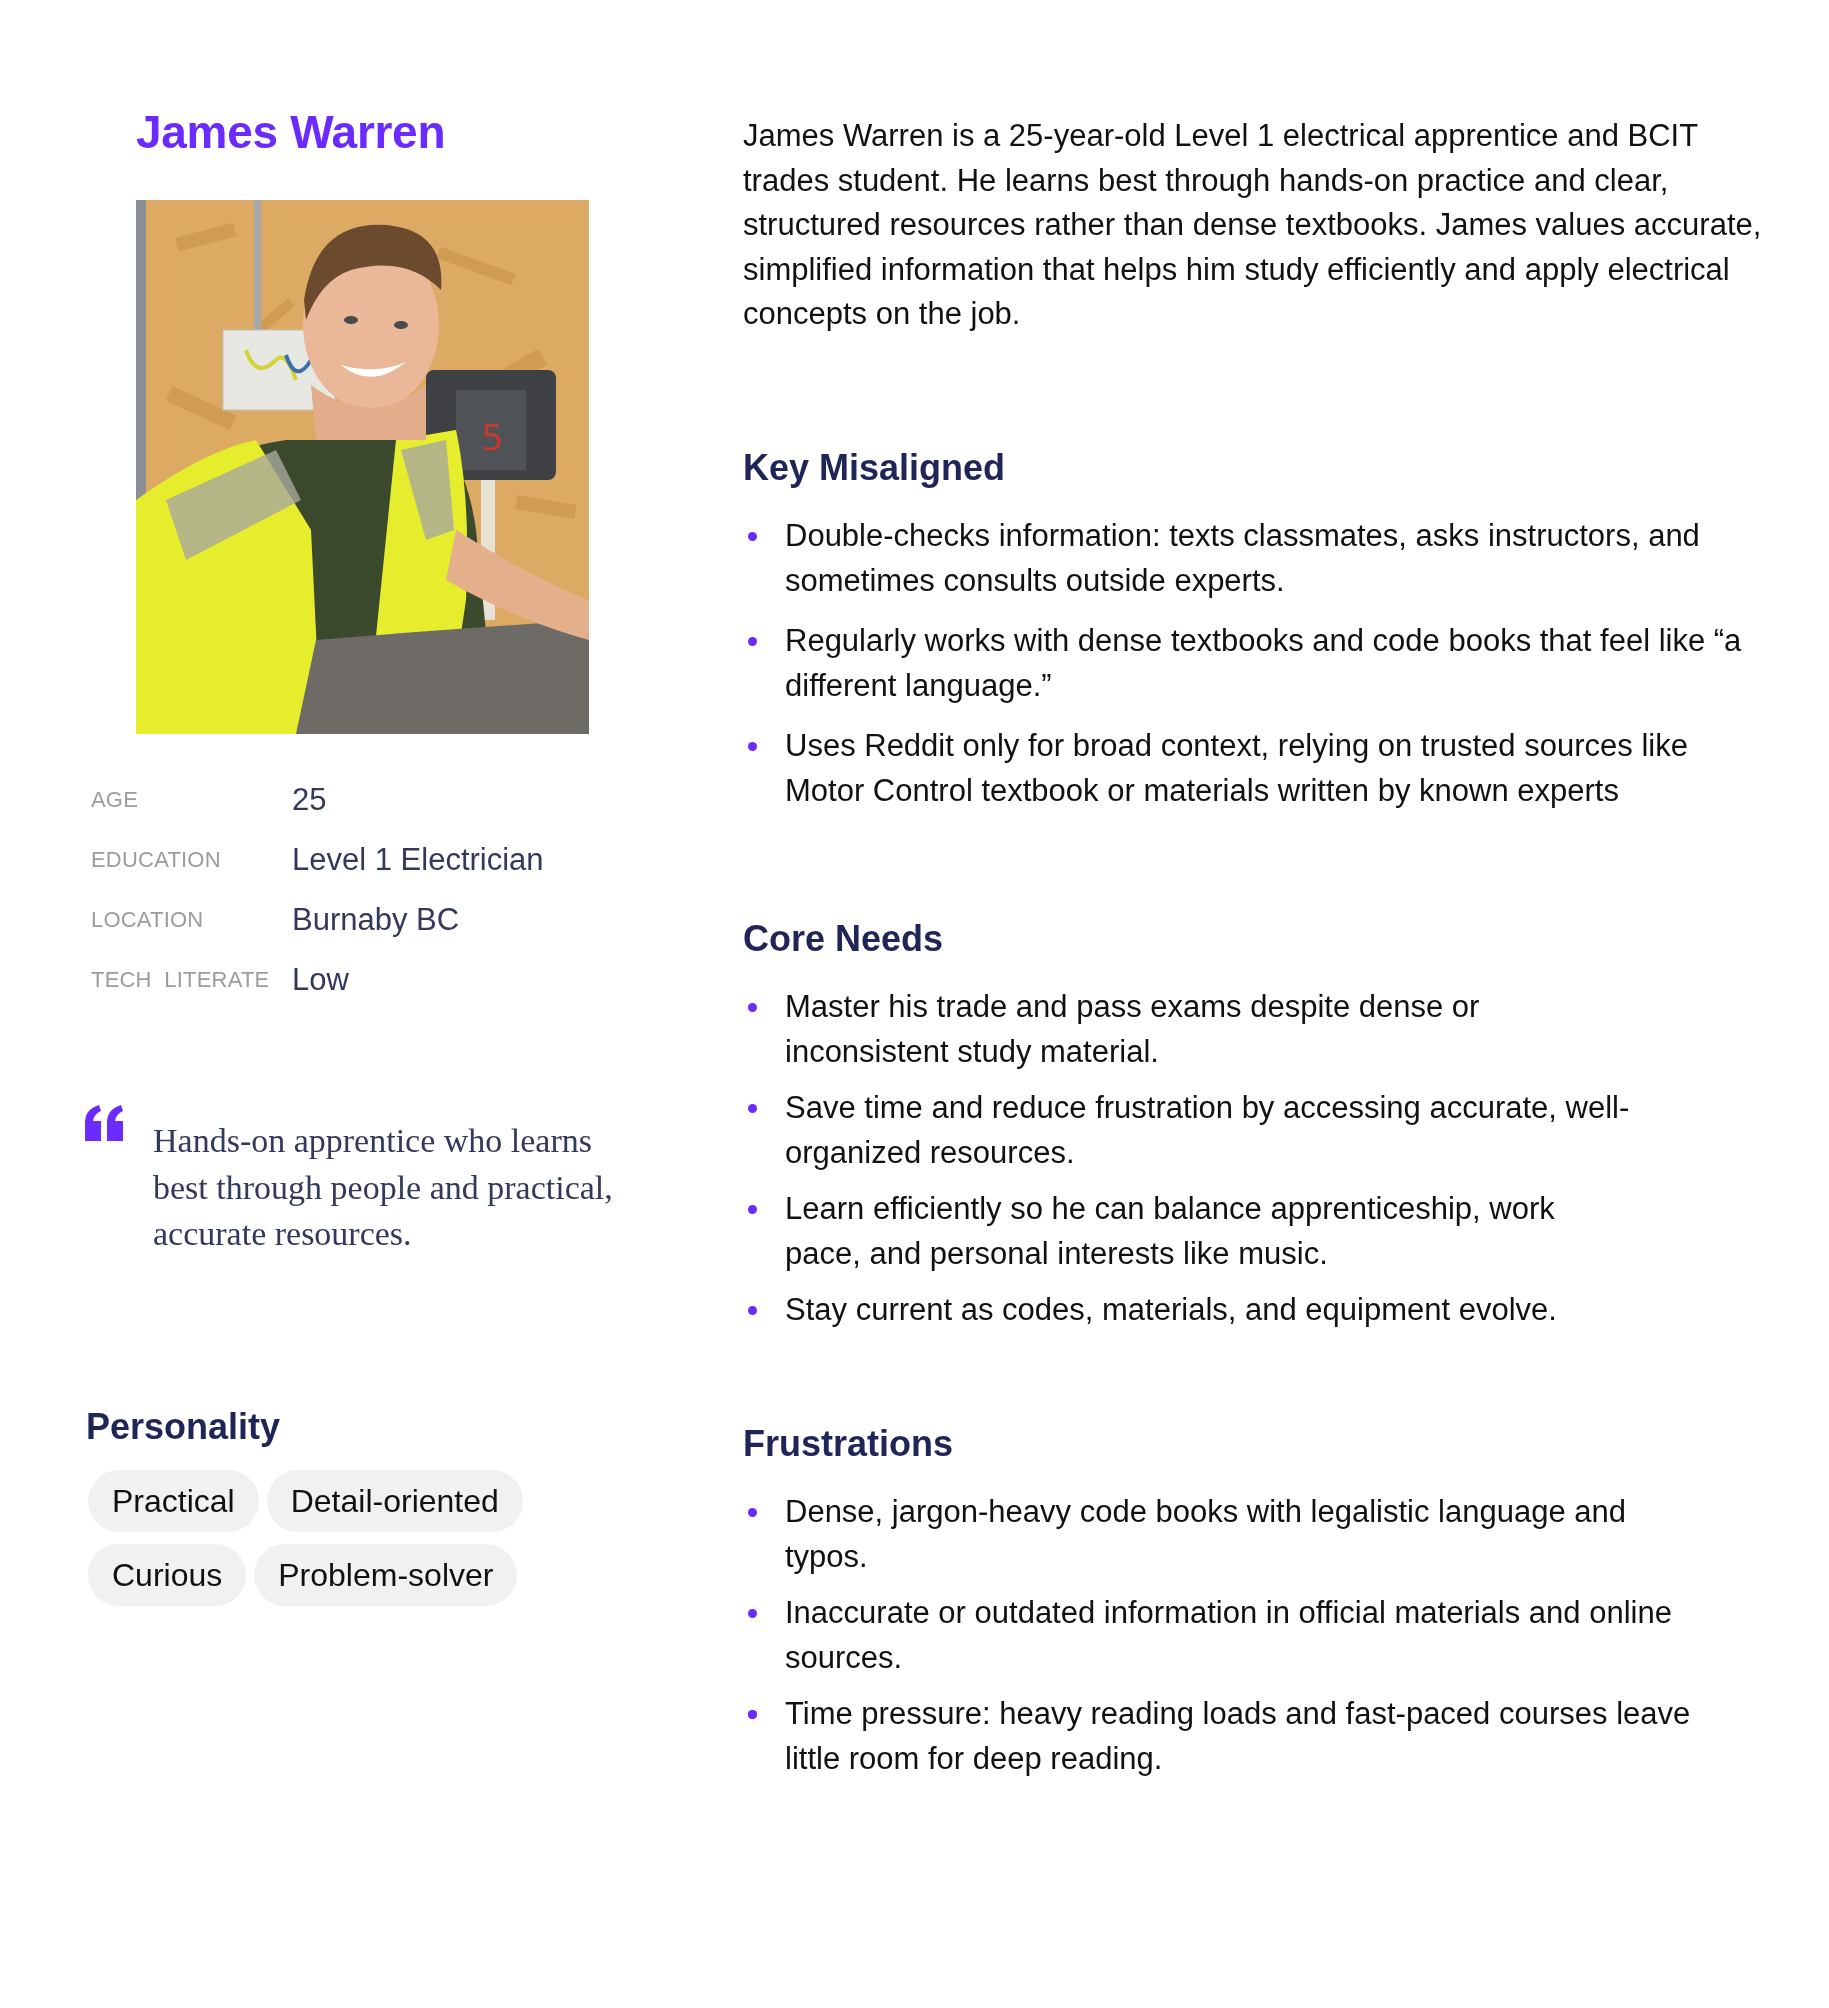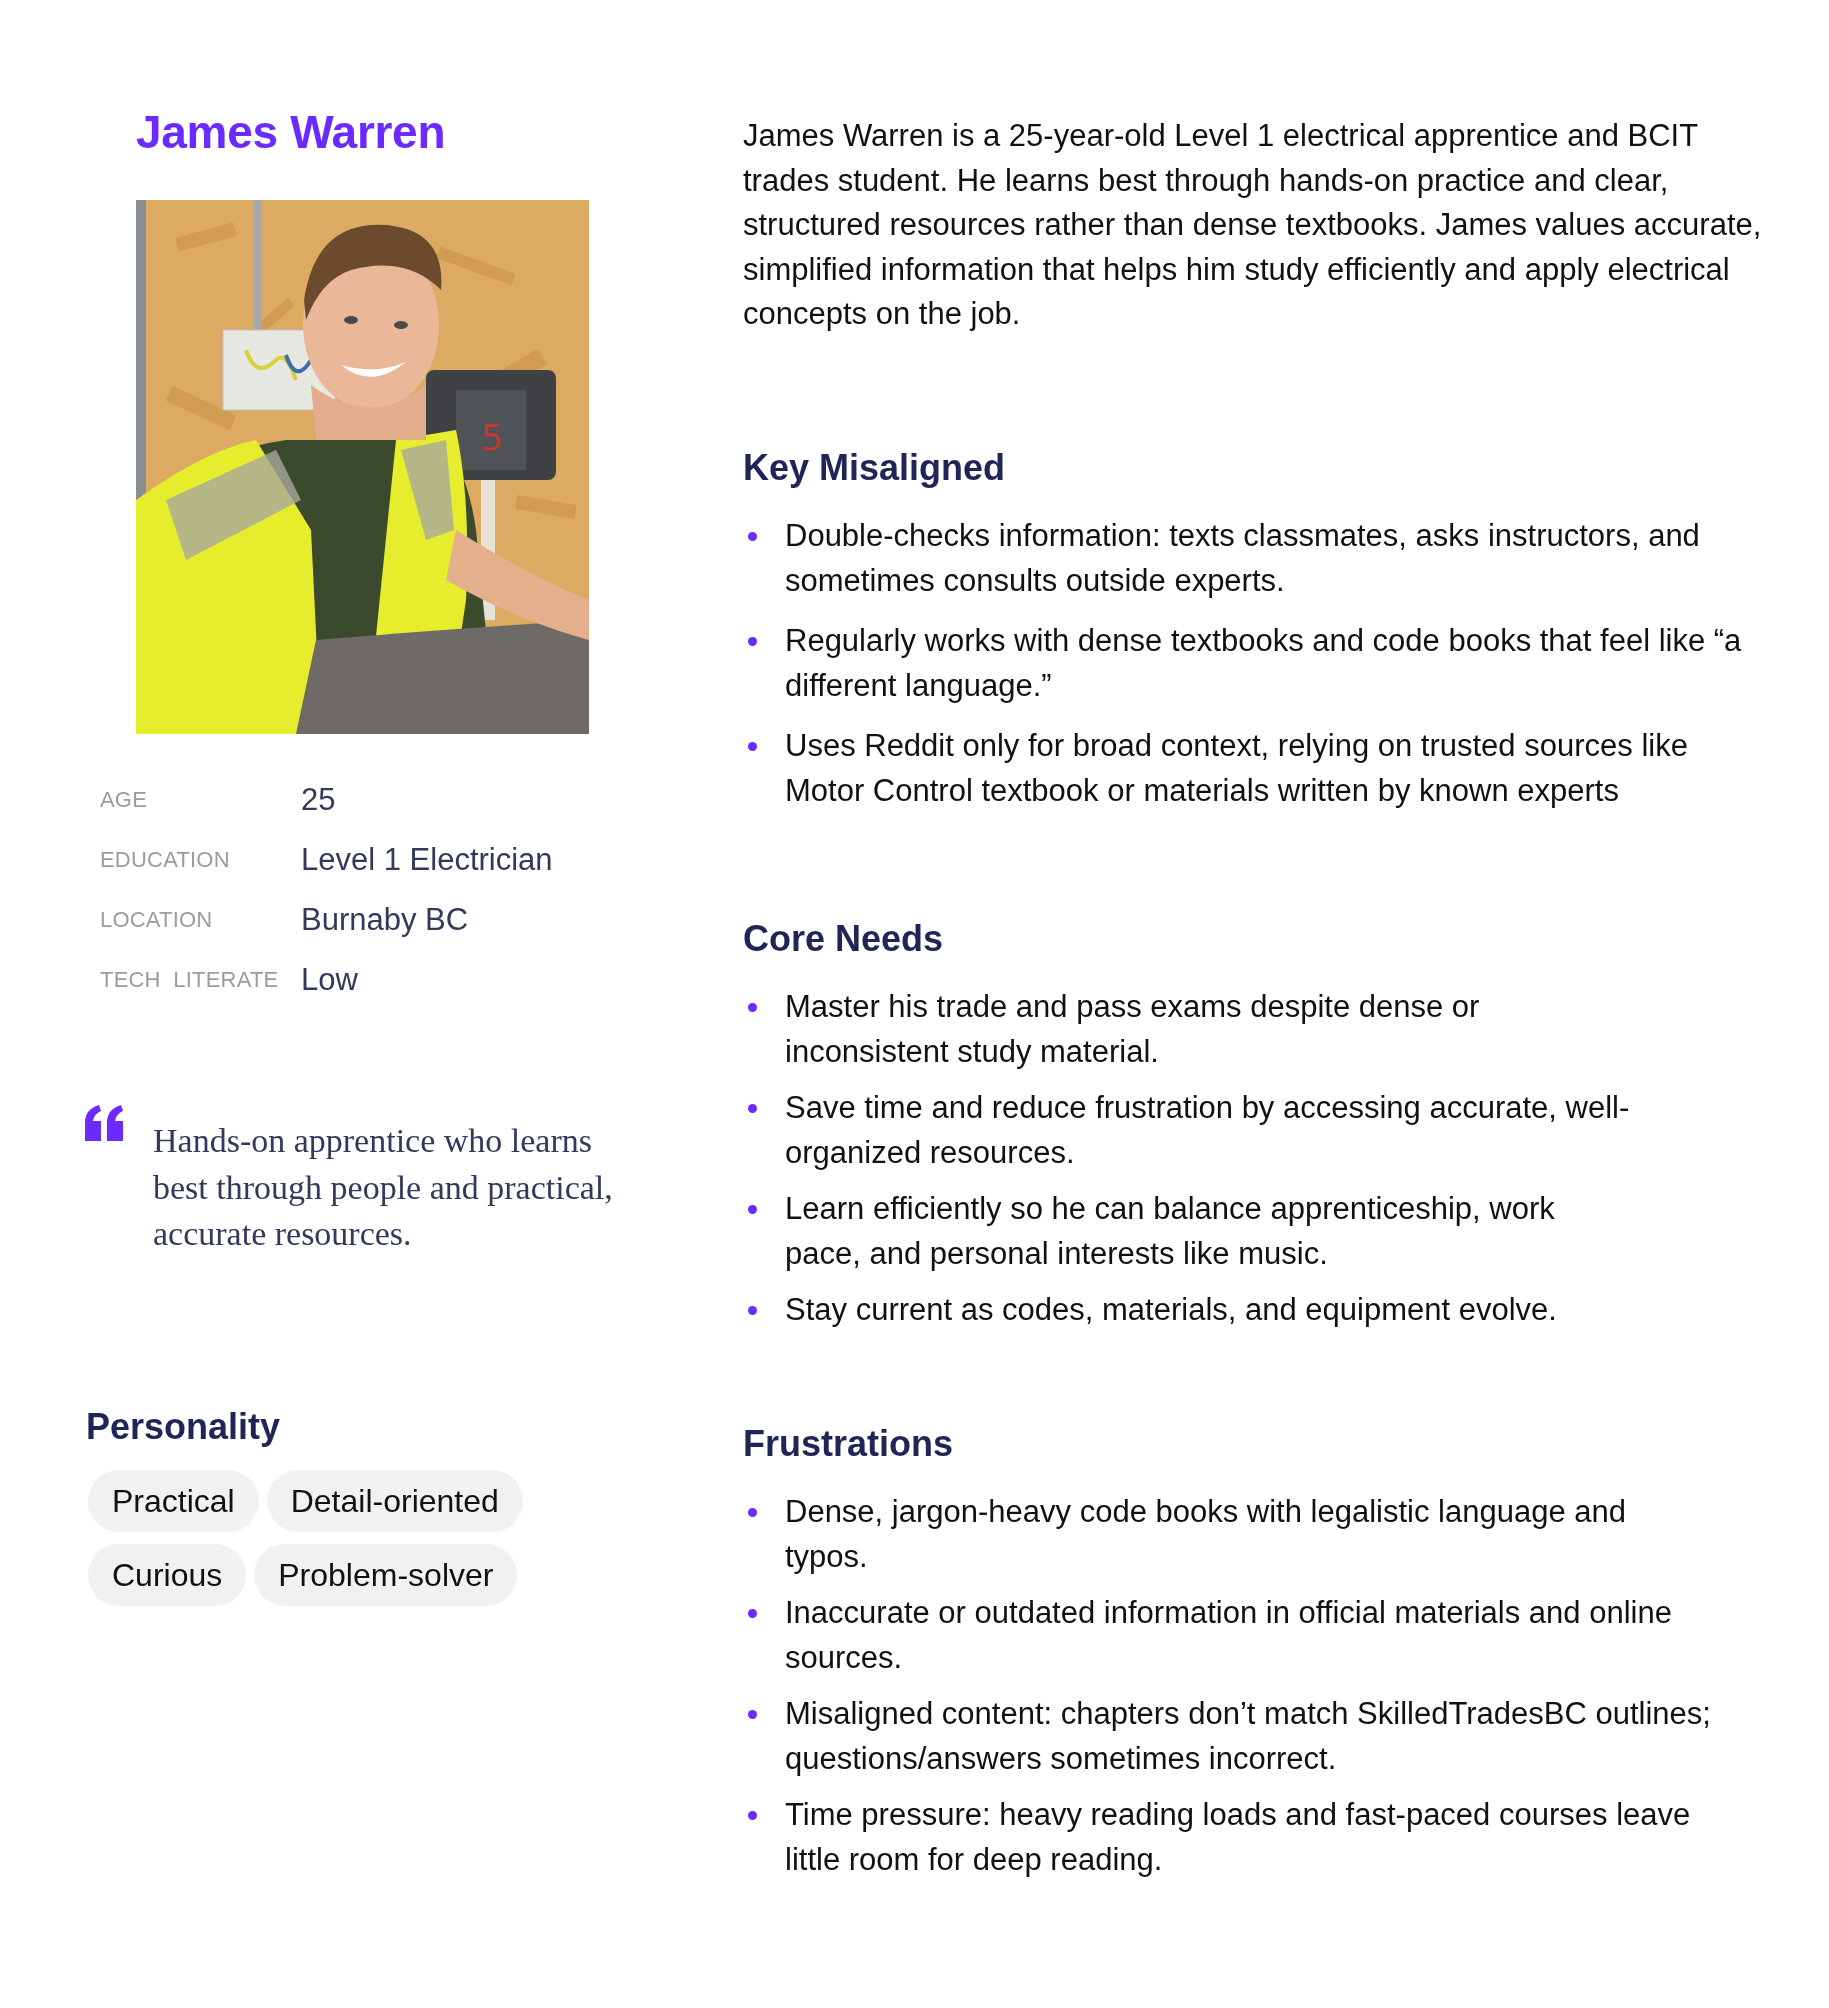--- a/index.html
+++ b/index.html
@@ -15,21 +15,21 @@
     left: 136px; width: 453px; top: 104px; text-align: left;
     font-size: 46px; font-weight: bold; color: #6b2bff; letter-spacing: -0.3px;
     line-height: 56px;
   }
   .photo {
     left: 136px; top: 200px; width: 453px; height: 534px; overflow: hidden;
     background: #d8a866;
   }
   .photo svg { display: block; width: 100%; height: 100%; }
 
-  .info { left: 100px; top: 770px; width: 520px; }
+  .info { left: 91px; top: 770px; width: 520px; }
   .info-row { display: flex; align-items: center; height: 60px; }
   .info-label {
     width: 201px; font-size: 22px; color: #9c9c9c; letter-spacing: 0.2px;
     text-transform: uppercase; white-space: nowrap;
   }
   .info-value { font-size: 31px; color: #33395a; white-space: nowrap; }
 
   .quote { left: 85px; top: 1105px; width: 520px; }
   .quote-mark {
     position: absolute; left: 0; top: 0; width: 40px; height: 36px;
@@ -180,18 +180,18 @@
       <li><span class="dot"></span><span>Learn efficiently so he can balance apprenticeship, work pace, and personal interests like music.</span></li>
       <li><span class="dot"></span><span>Stay current as codes, materials, and equipment evolve.</span></li>
     </ul>
   </section>
 
   <section class="sec-frustrations">
     <h2 class="section-heading">Frustrations</h2>
     <ul class="bullets">
       <li><span class="dot"></span><span>Dense, jargon-heavy code books with legalistic language and typos.</span></li>
       <li><span class="dot"></span><span>Inaccurate or outdated information in official materials and online sources.</span></li>
-      <li><span class="dot"></span><span>Misaligned content: chapters don’t match SkilledTradesBC outlines; questions/answers sometimes incorrect.</span></li>
+      <li><span class="dot"></span></li>
       <li><span class="dot"></span><span>Time pressure: heavy reading loads and fast-paced courses leave little room for deep reading.</span></li>
     </ul>
   </section>
 
 </div>
 
 </body></html>

